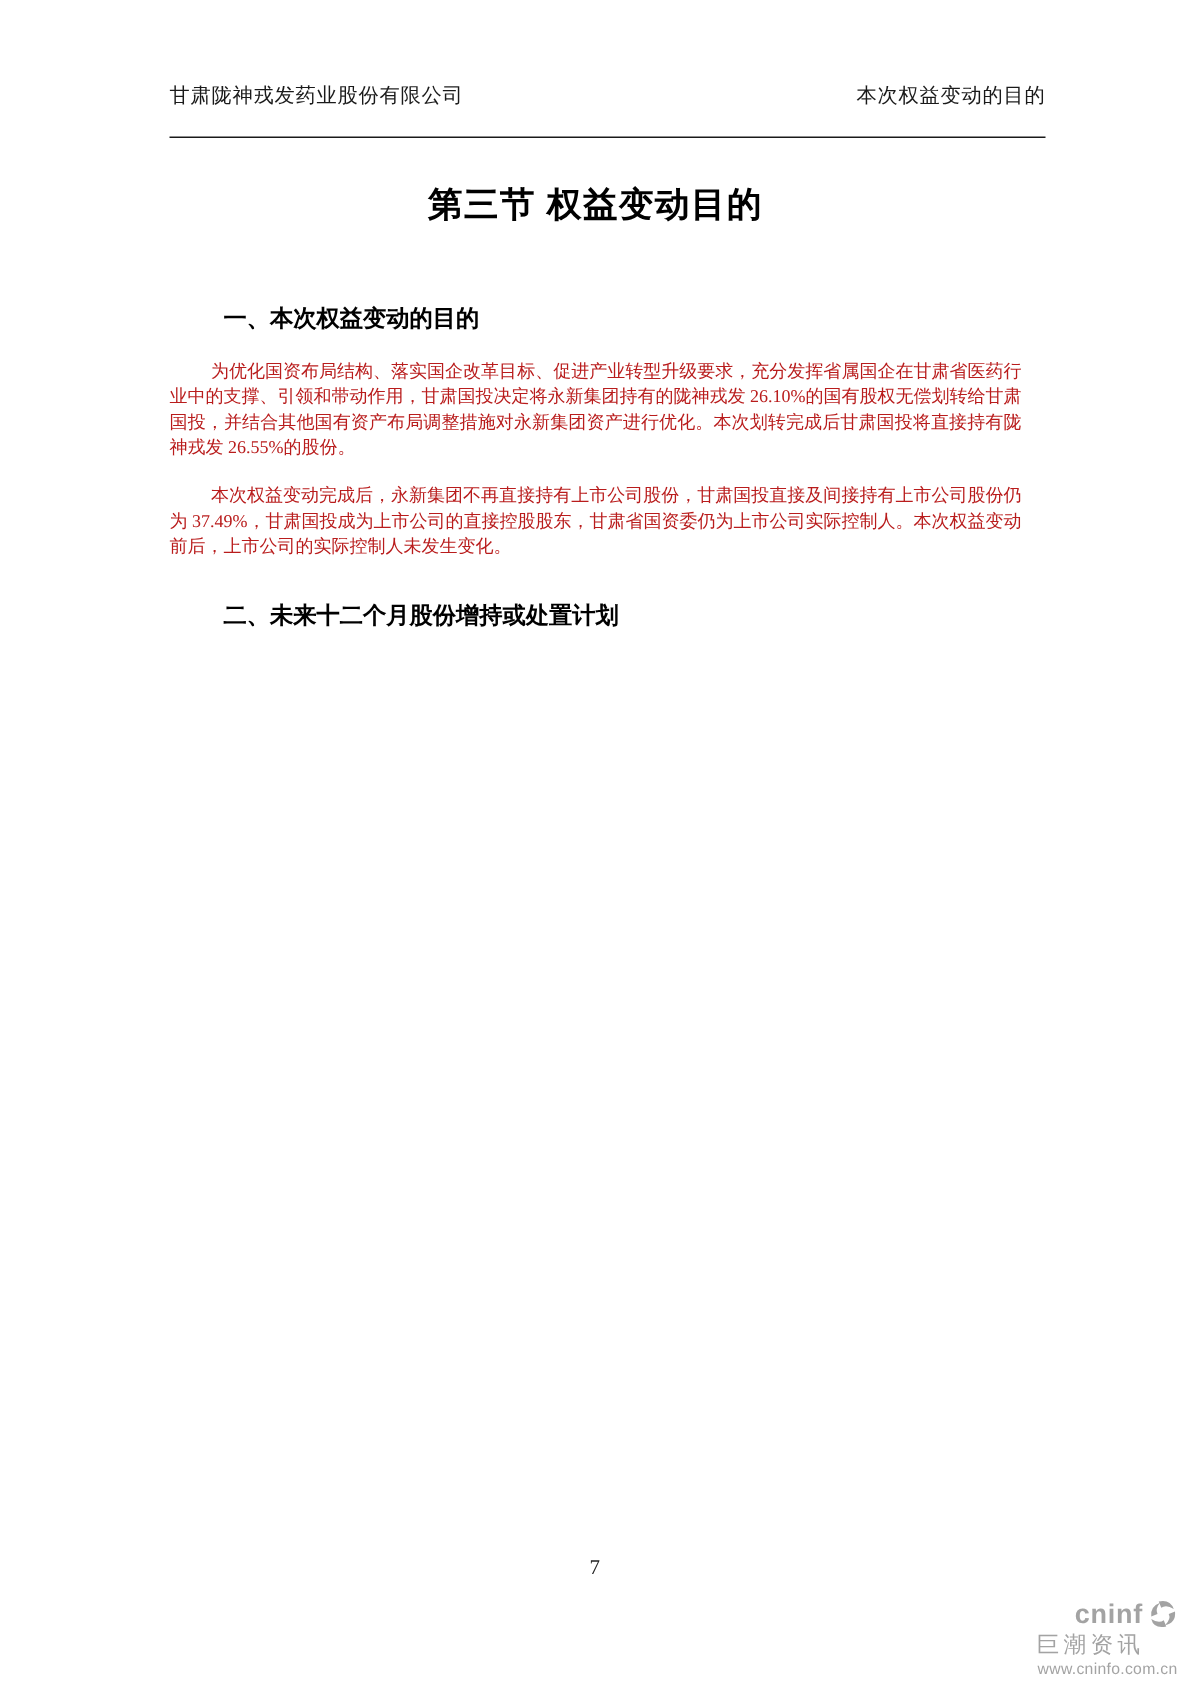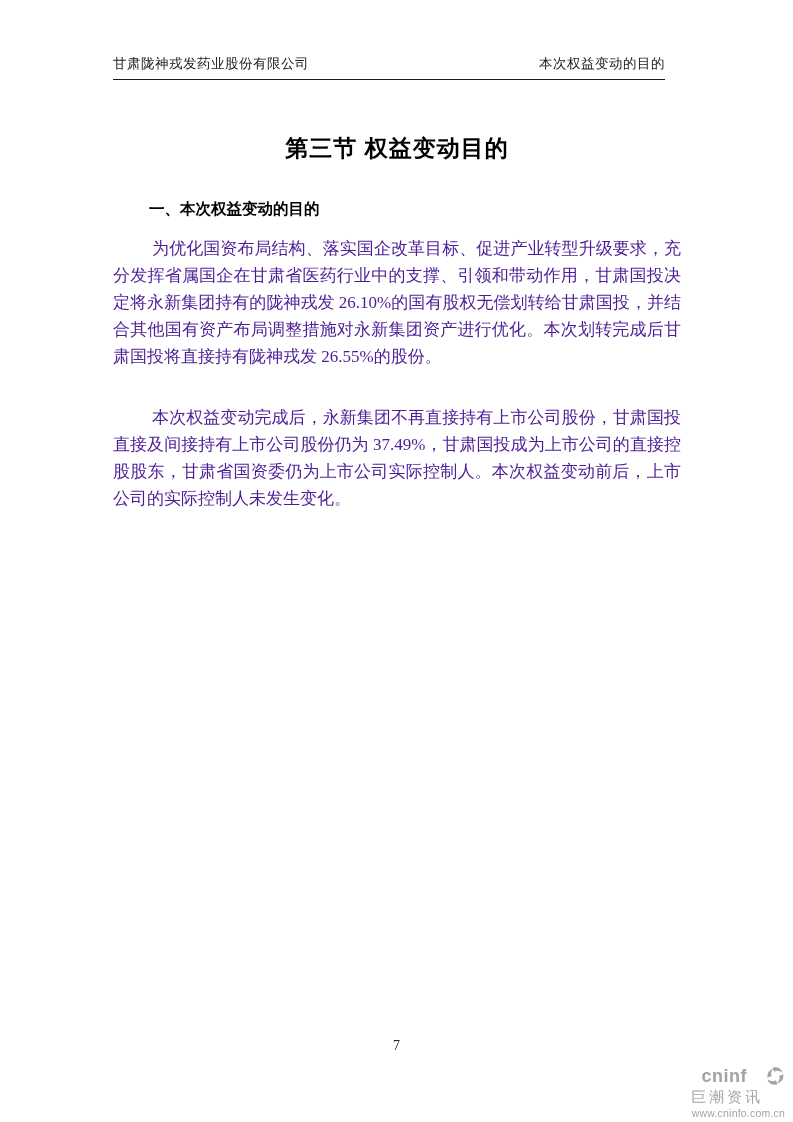--- a/index.html
+++ b/index.html
@@ -11,79 +11,79 @@
     color: #1a1a1a;
     overflow: hidden;
   }
   .page {
     position: absolute; inset: 0;
     background: #ffffff;
   }
   
   .running-header {
     position: absolute;
-    top: 55px; left: 113px; right: 128px;
+    top: 55px; left: 113px; right: 96px;
     display: flex; justify-content: space-between; align-items: flex-end;
     font-size: 13.5px;
-    padding-bottom: 6px;
+    padding-bottom: 18px;
     border-bottom: 1.4px solid #1a1a1a;
     letter-spacing: 0.5px;
   }
   
   .main {
     position: absolute;
-    top: 12px; left: 113px; width: 568px;
+    top: 0; left: 113px; width: 568px;
   }
   .doc-title {
     margin-top: 118px;
     text-align: center;
     font-family: "Liberation Sans", "DejaVu Sans", sans-serif;
     font-weight: 700;
     font-size: 23px;
     letter-spacing: 1px;
     line-height: 36px;
     color: #000;
   }
   .sec-heading {
     font-family: "Liberation Sans", "DejaVu Sans", sans-serif;
     font-weight: 700;
     font-size: 15.5px;
     line-height: 22px;
     margin-left: 36px;
     color: #000;
   }
-  .sec-heading.first { margin-top: 32px; }
+  .sec-heading.first { margin-top: 48px; }
   .sec-heading.second { margin-top: 27px; }
   .body-para {
-    font-size: 17px;
-    line-height: 27px;
+    font-size: 12px;
+    line-height: 17px;
     text-align: justify;
     text-indent: 2.3em;
     margin-top: 15px;
-    color: #4c1d95;
+    color: #b91c1c;
   }
-  .body-para + .body-para { margin-top: 34px; }
+  .body-para + .body-para { margin-top: 15px; }
   
   .page-number {
     position: absolute;
     top: 1038px; left: 0; right: 0;
     text-align: center;
     font-size: 14px;
     color: #222;
   }
   .site-logo {
     position: absolute;
     top: 1066px; right: 8px;
     text-align: right;
     color: #a3a3a3;
     font-family: "Liberation Sans", "DejaVu Sans", sans-serif;
     line-height: 1.15;
   }
   .logo-row {
-    display: flex; align-items: center; justify-content: flex-end; gap: 18px;
+    display: flex; align-items: center; justify-content: flex-end; gap: 3px;
   }
   .logo-word {
     font-weight: 700;
     font-size: 18px;
     letter-spacing: 0.5px;
     color: #a3a3a3;
   }
   .swirl {
     width: 20px; height: 20px; display: inline-block;
   }
@@ -109,20 +109,21 @@
     <span>本次权益变动的目的</span>
   </div>
 
   <div class="main">
     <div class="doc-title">第三节 权益变动目的</div>
 
     <div class="sec-heading first">一、本次权益变动的目的</div>
     <p class="body-para">为优化国资布局结构、落实国企改革目标、促进产业转型升级要求，充分发挥省属国企在甘肃省医药行业中的支撑、引领和带动作用，甘肃国投决定将永新集团持有的陇神戎发 26.10%的国有股权无偿划转给甘肃国投，并结合其他国有资产布局调整措施对永新集团资产进行优化。本次划转完成后甘肃国投将直接持有陇神戎发 26.55%的股份。</p>
     <p class="body-para">本次权益变动完成后，永新集团不再直接持有上市公司股份，甘肃国投直接及间接持有上市公司股份仍为 37.49%，甘肃国投成为上市公司的直接控股股东，甘肃省国资委仍为上市公司实际控制人。本次权益变动前后，上市公司的实际控制人未发生变化。</p>
 
+    <div class="sec-heading second">二、未来十二个月股份增持或处置计划</div>
   </div>
 
   <div class="page-number">7</div>
 
   <div class="site-logo">
     <div class="logo-row">
       <span class="logo-word">cninf</span>
       <span class="swirl">
         <svg viewBox="0 0 24 24" width="20" height="20" aria-hidden="true">
           <g fill="#a3a3a3">

